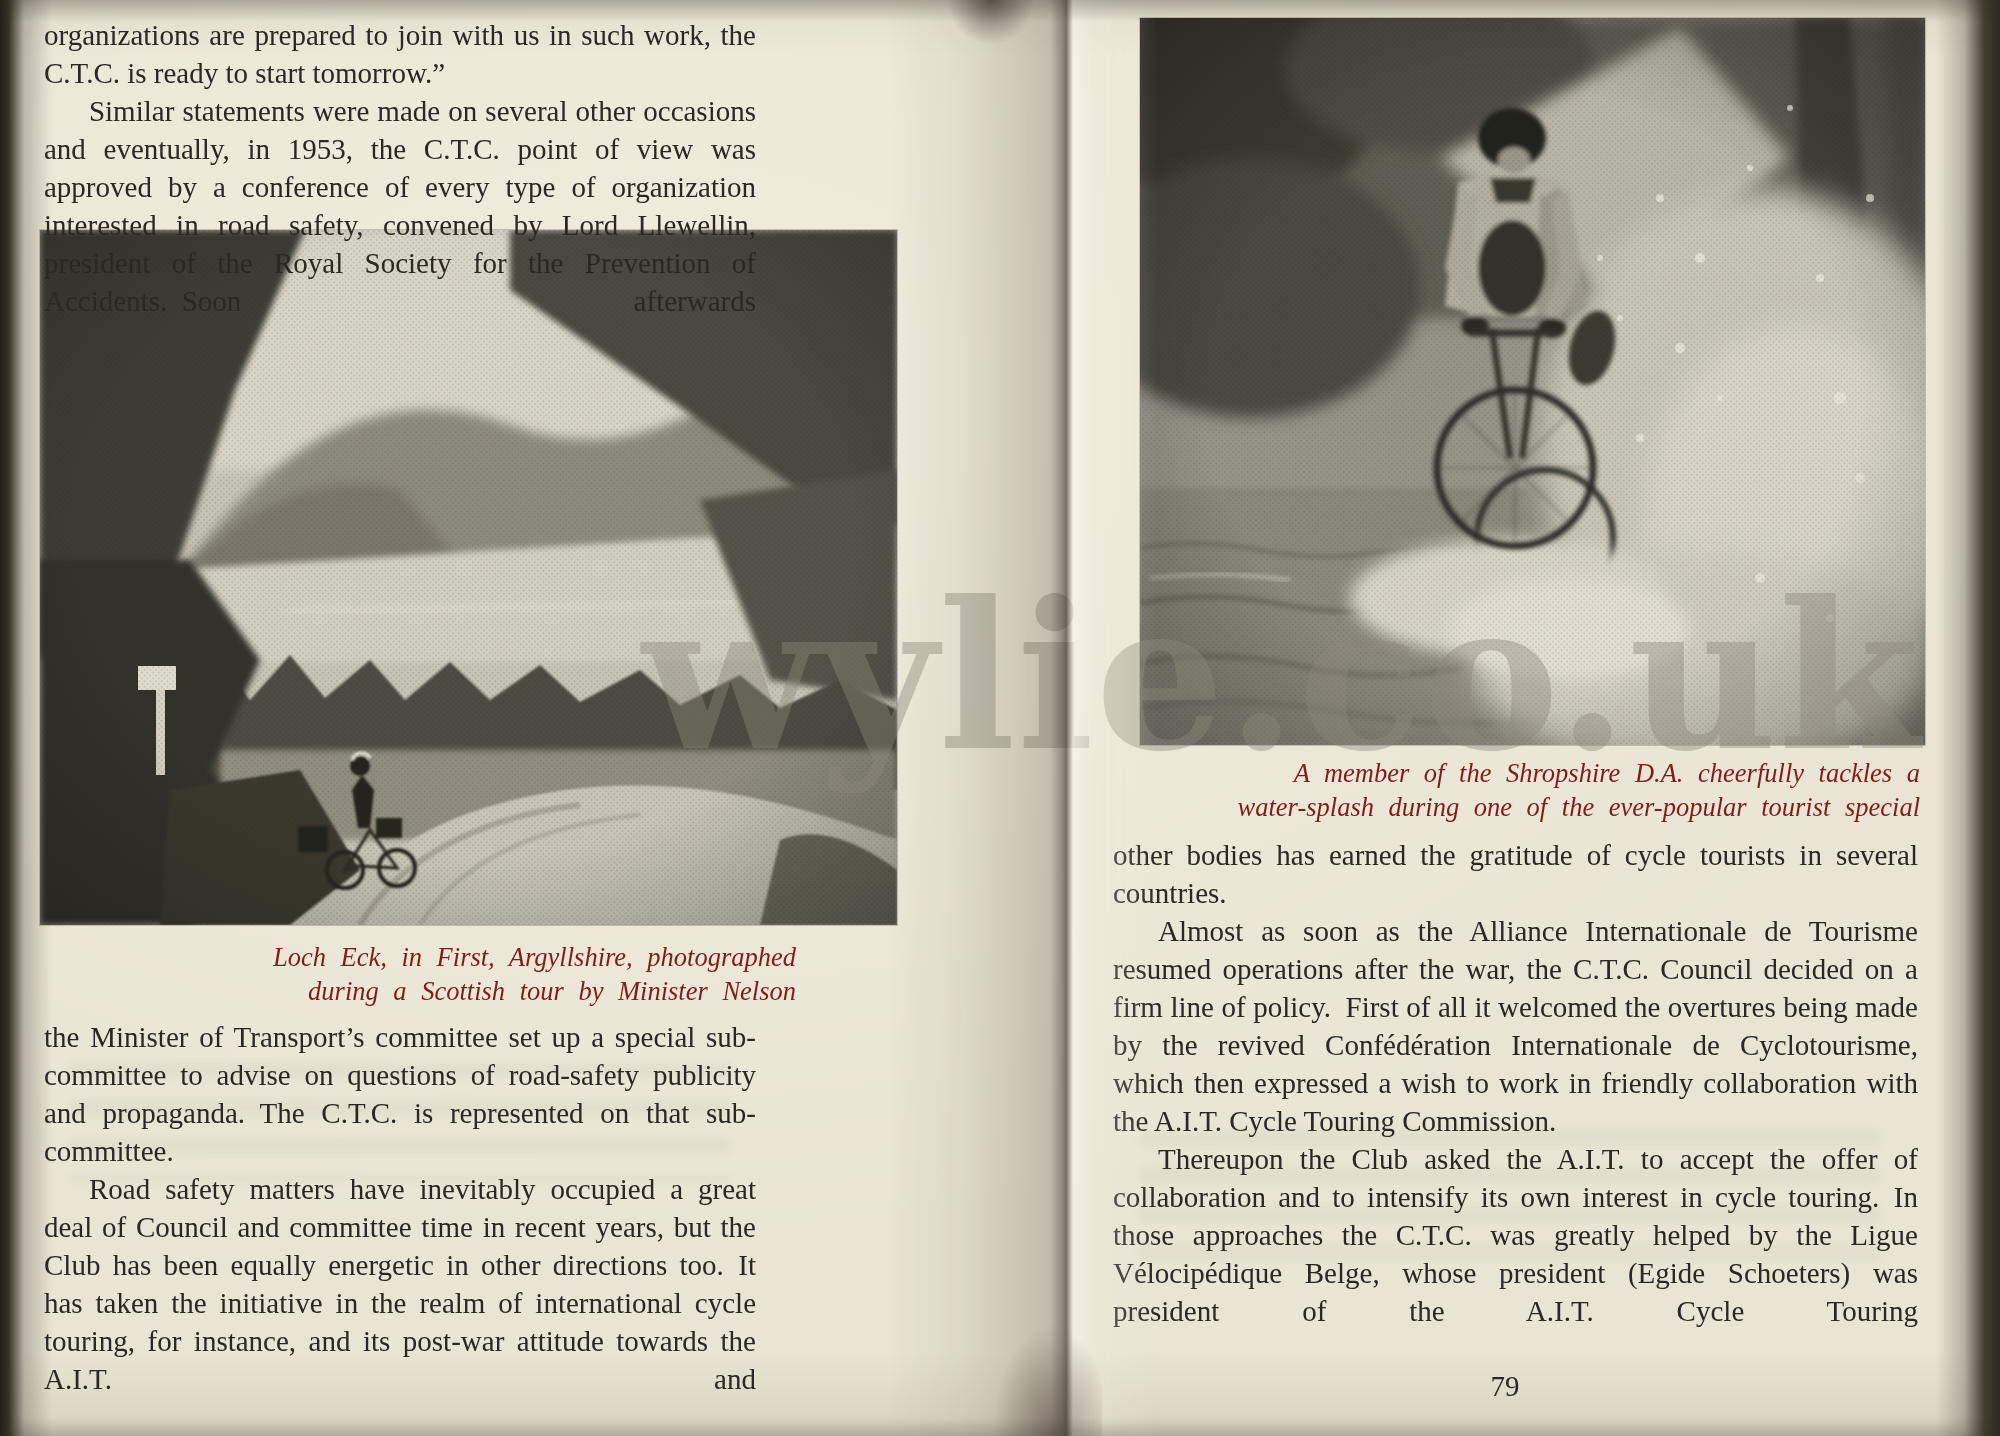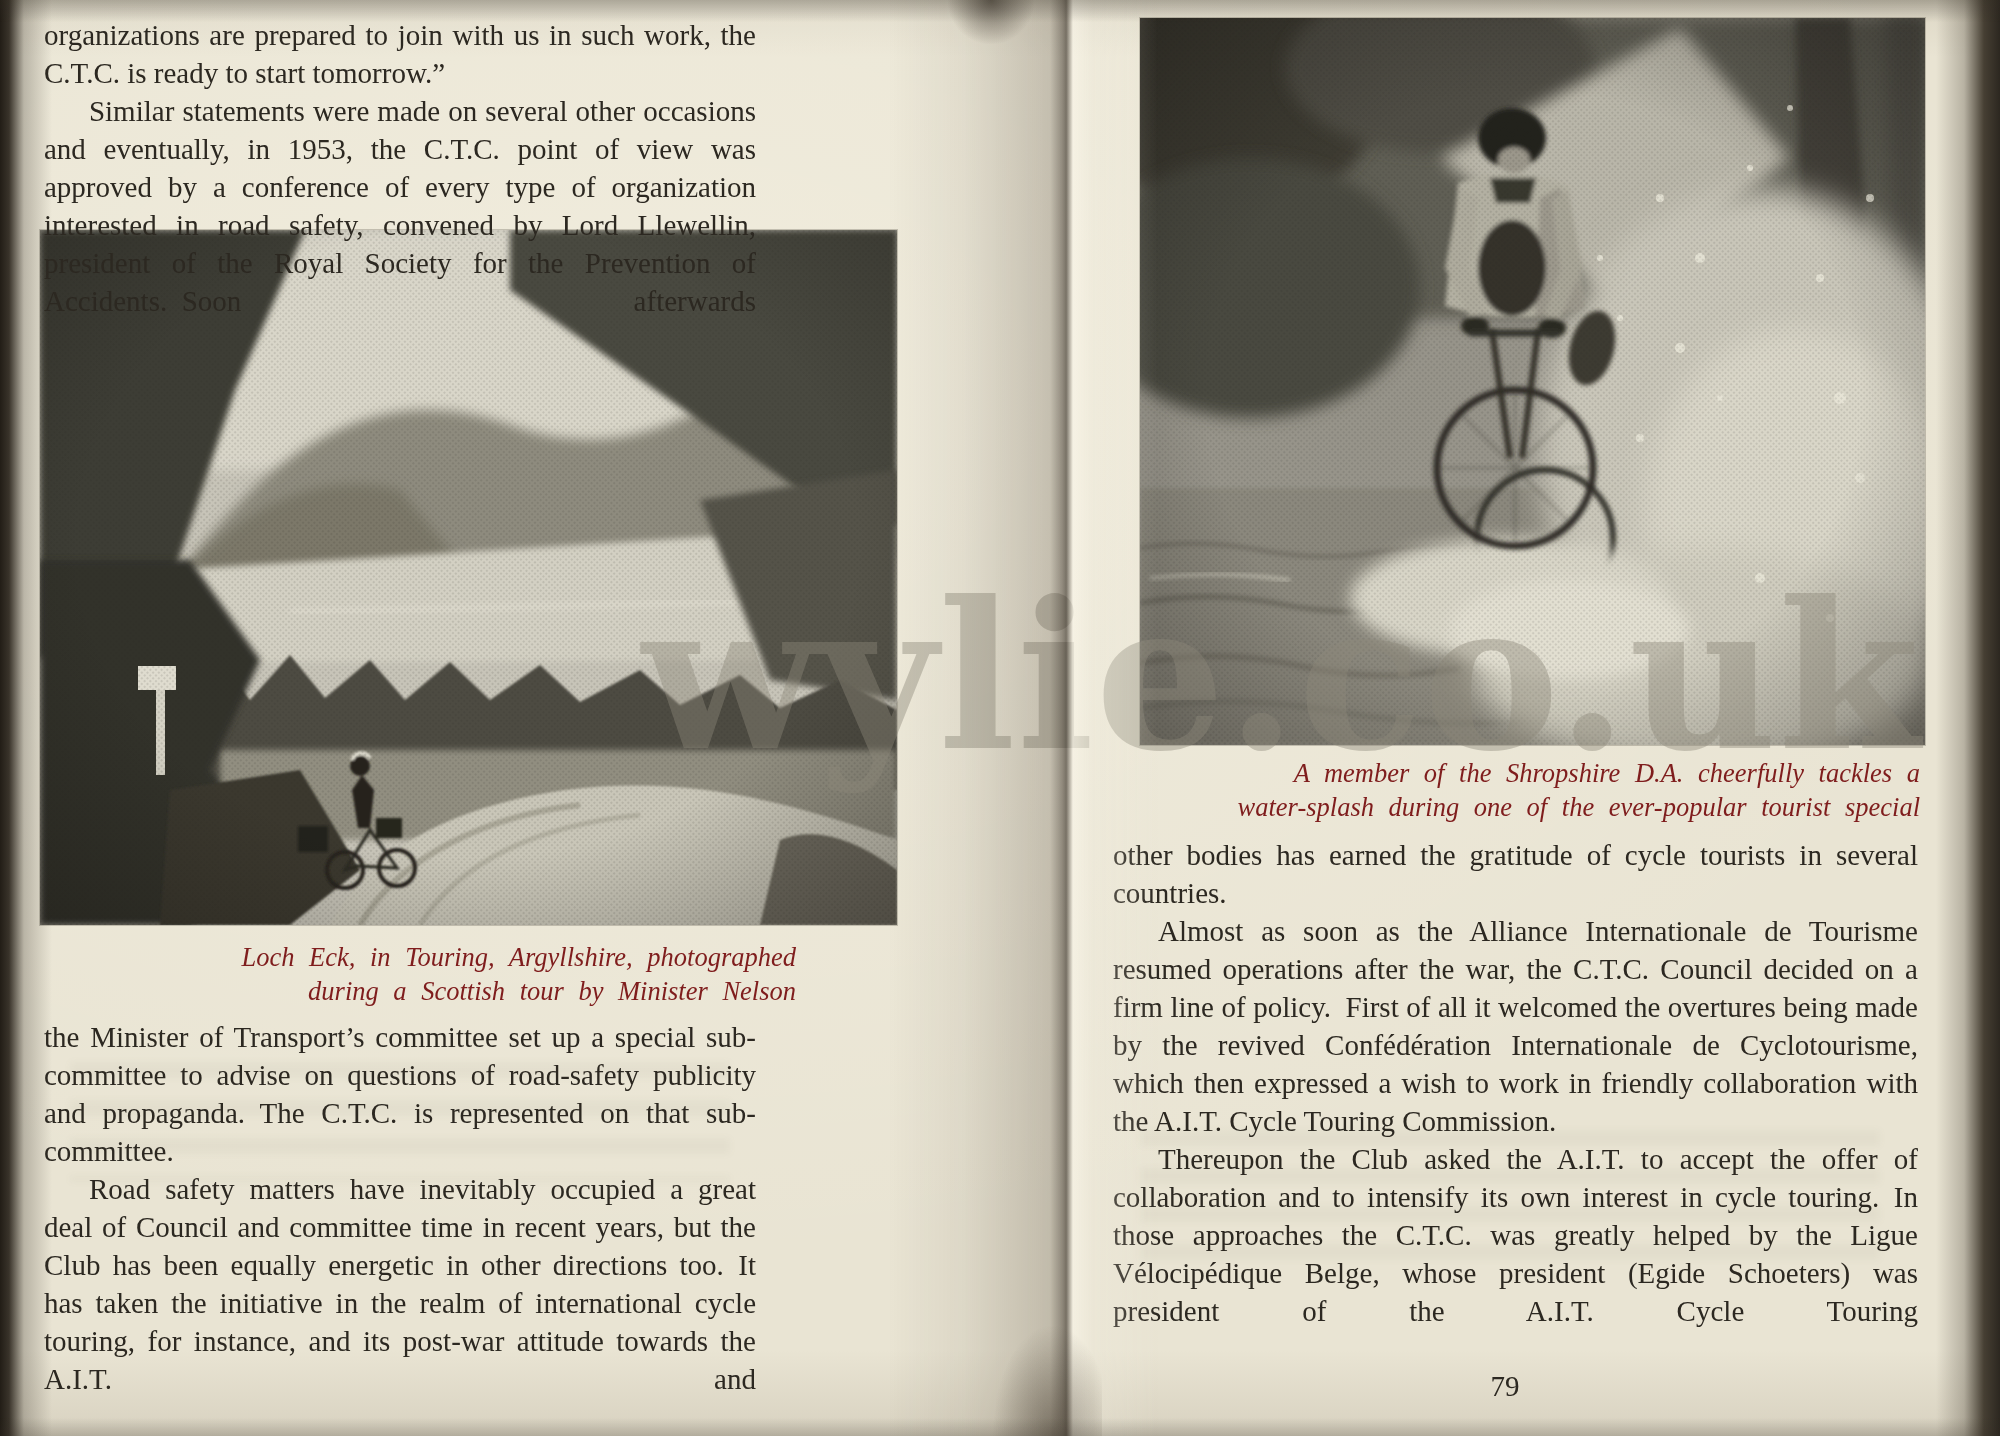--- a/index.html
+++ b/index.html
@@ -115,21 +115,21 @@
         <path d="M318,598 L312,560 L322,545 L334,560 L330,598 Z" fill="#26241e"></path>
         <circle cx="320" cy="536" r="10" fill="#26241e"></circle>
         <path d="M312,530 A10,10 0 0 1 330,528" stroke="#dcd9cc" stroke-width="4" fill="none"></path>
       </g>
       <rect width="857" height="695" fill="url(#lp-dots)" opacity="0.16"></rect>
       <rect width="857" height="695" fill="url(#lp-vig)"></rect>
     </svg>
   </div>
 
   <div class="txt caption" style="left:110px;top:934px;width:680px;">
-    <div>Loch Eck, in Touring, Argyllshire, photographed</div>
+    <div>Loch Eck, in First, Argyllshire, photographed</div>
     <div>during a Scottish tour by Minister Nelson</div>
   </div>
 
   <div class="txt" style="left:44px;top:1018px;width:712px;">
     <p class="body-text">the Minister of Transport’s committee set up a special sub-committee to advise on questions of road-safety publicity and propaganda. The C.T.C. is represented on that sub-committee.</p>
     <p class="body-text indent runover">Road safety matters have inevitably occupied a great deal of Council and committee time in recent years, but the Club has been equally energetic in other directions too. It has taken the initiative in the realm of international cycle touring, for instance, and its post-war attitude towards the A.I.T. and</p>
   </div>
 
 
   <div class="ghost" style="left:70px;top:1062px;width:660px;height:120px;"></div>

